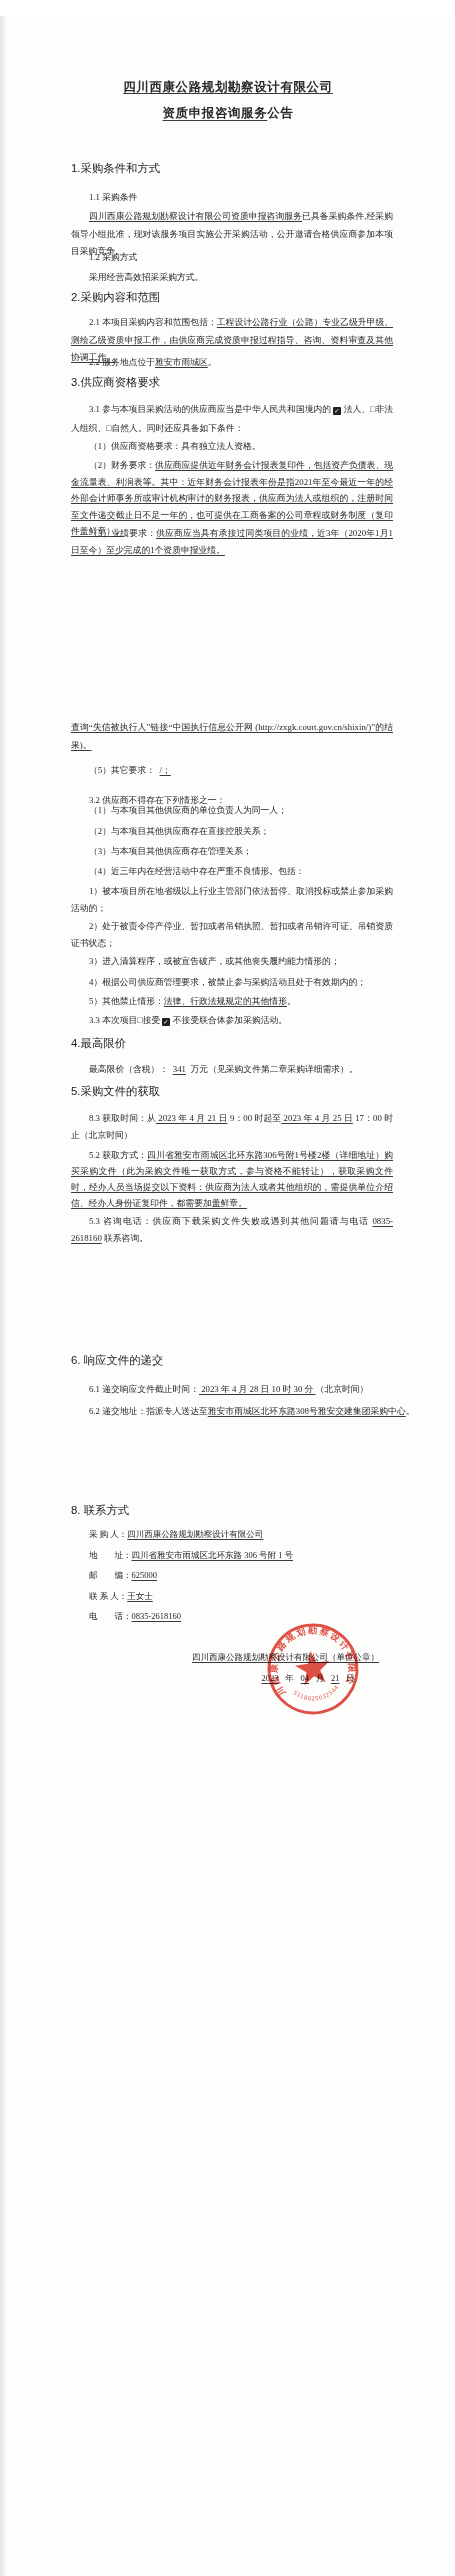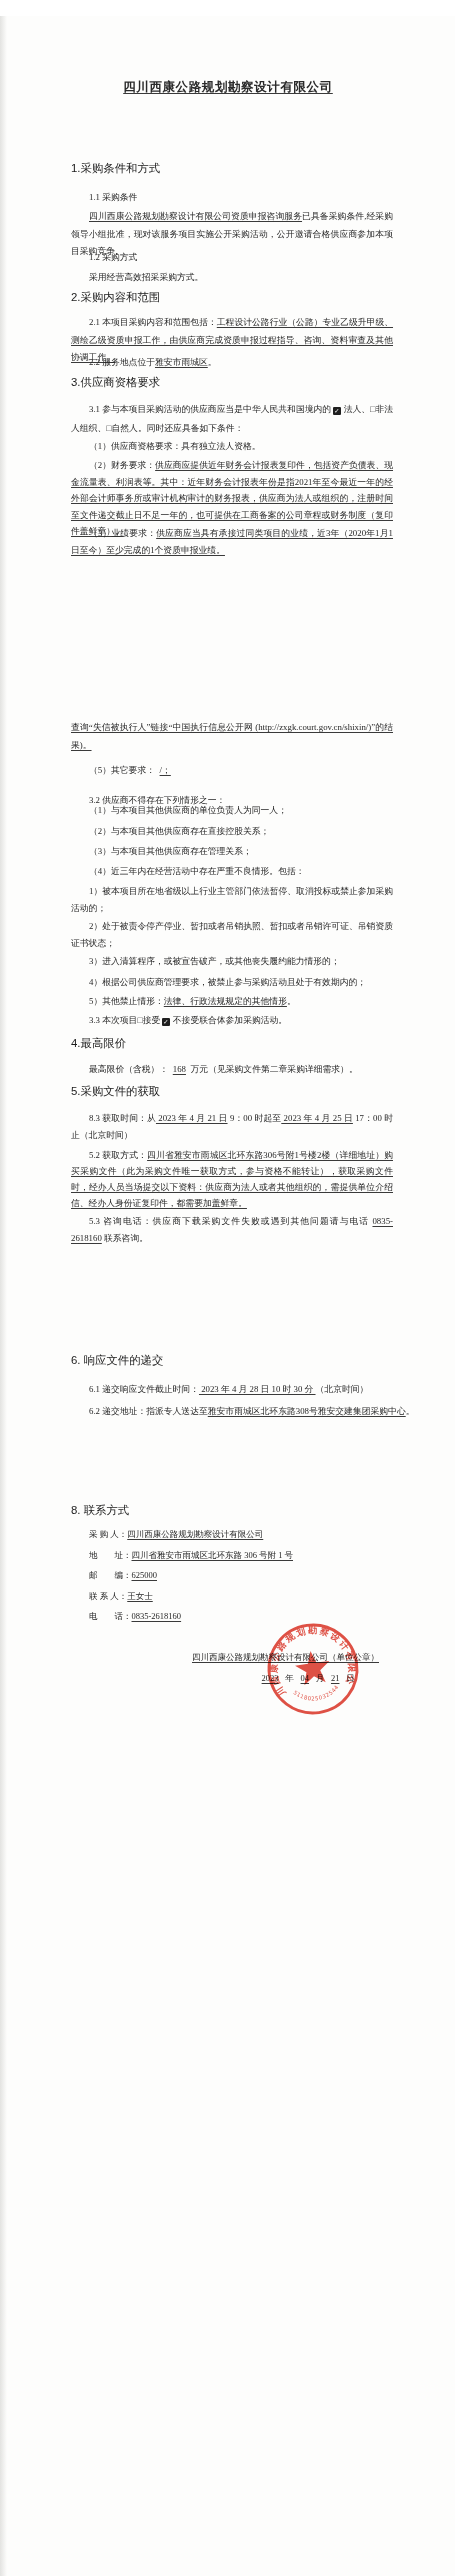--- a/index.html
+++ b/index.html
@@ -36,20 +36,21 @@
       font-size:16px;letter-spacing:3.5px;}
   .seal-code{font-family:"DejaVu Sans","Liberation Sans",sans-serif;font-size:9.5px;letter-spacing:1px;}
 </style>
 </head>
 <body>
 
 <div class="page">
   <div class="edge"></div>
 
   <div class="ttl u" style="top:63px">四川西康公路规划勘察设计有限公司</div>
+  <div class="ttl" style="top:89px"><span class="u">资质申报咨询服务</span><span>公告</span></div>
 
   <div class="hd" style="top:145px">1.采购条件和方式</div>
   <div class="b nw" style="left:89px;top:173px">1.1 采购条件</div>
   <div class="b ind lh31" style="top:192px"><span class="u">四川西康公路规划勘察设计有限公司资质申报咨询服务</span><span>已具备采购条件,经采购领导小组批准，现对该服务项目实施公开采购活动，公开邀请合格供应商参加本项目采购竞争。</span></div>
   <div class="b nw" style="left:89px;top:233px">1.2 采购方式</div>
   <div class="b nw" style="left:89px;top:253px">采用经营高效招采采购方式。</div>
 
   <div class="hd" style="top:274px">2.采购内容和范围</div>
   <div class="b ind lh31" style="top:298px"><span>2.1 本项目采购内容和范围包括：</span><span class="u">工程设计公路行业（公路）专业乙级升甲级、测绘乙级资质申报工作，由供应商完成资质申报过程指导、咨询、资料审查及其他协调工作。</span></div>
   <div class="b nw" style="left:89px;top:338px"><span>2.2 服务地点位于</span><span class="u">雅安市雨城区</span><span>。</span></div>
@@ -68,21 +69,21 @@
   <div class="b nw" style="left:89px;top:827px">（3）与本项目其他供应商存在管理关系；</div>
   <div class="b nw" style="left:89px;top:847px">（4）近三年内在经营活动中存在严重不良情形。包括：</div>
   <div class="b ind lh29" style="top:867px">1）被本项目所在地省级以上行业主管部门依法暂停、取消投标或禁止参加采购活动的；</div>
   <div class="b ind lh29" style="top:902px">2）处于被责令停产停业、暂扣或者吊销执照、暂扣或者吊销许可证、吊销资质证书状态；</div>
   <div class="b nw" style="left:89px;top:937px">3）进入清算程序，或被宣告破产，或其他丧失履约能力情形的；</div>
   <div class="b nw" style="left:89px;top:958px">4）根据公司供应商管理要求，被禁止参与采购活动且处于有效期内的；</div>
   <div class="b nw" style="left:89px;top:977px"><span>5）其他禁止情形：</span><span class="u">法律、行政法规规定的其他情形</span><span>。</span></div>
   <div class="b nw" style="left:89px;top:996px"><span>3.3 本次项目□接受</span><span class="cbx">✓</span><span>不接受联合体参加采购活动。</span></div>
 
   <div class="hd" style="top:1020px">4.最高限价</div>
-  <div class="b nw" style="left:89px;top:1045px"><span>最高限价（含税）：</span><span class="u pad">168</span><span>万元（见采购文件第二章采购详细需求）。</span></div>
+  <div class="b nw" style="left:89px;top:1045px"><span>最高限价（含税）：</span><span class="u pad">341</span><span>万元（见采购文件第二章采购详细需求）。</span></div>
 
   <div class="hd" style="top:1068px">5.采购文件的获取</div>
   <div class="b ind lh30" style="top:1094px"><span>8.3 获取时间：从</span><span class="u"> 2023 年 4 月 21 日</span><span> 9：00 时起至</span><span class="u"> 2023 年 4 月 25 日</span><span> 17：00 时止（北京时间）</span></div>
   <div class="b ind lh28" style="top:1131px"><span>5.2 获取方式：</span><span class="u">四川省雅安市雨城区北环东路306号附1号楼2楼（详细地址）购买采购文件（此为采购文件唯一获取方式，参与资格不能转让），获取采购文件时，经办人员当场提交以下资料：供应商为法人或者其他组织的，需提供单位介绍信、经办人身份证复印件，都需要加盖鲜章。</span></div>
   <div class="b ind lh30" style="top:1197px"><span>5.3 咨询电话：供应商下载采购文件失败或遇到其他问题请与电话 </span><span class="u">0835-2618160</span><span> 联系咨询。</span></div>
 
   <div class="hd" style="top:1337px">6. 响应文件的递交</div>
   <div class="b nw" style="left:89px;top:1365px"><span>6.1 递交响应文件截止时间：</span><span class="u"> 2023 年 4 月 28 日 10 时 30 分 </span><span>（北京时间）</span></div>
   <div class="b nw" style="left:89px;top:1387px"><span>6.2 递交地址：指派专人送达至</span><span class="u">雅安市雨城区北环东路308号雅安交建集团采购中心</span><span>。</span></div>
 

